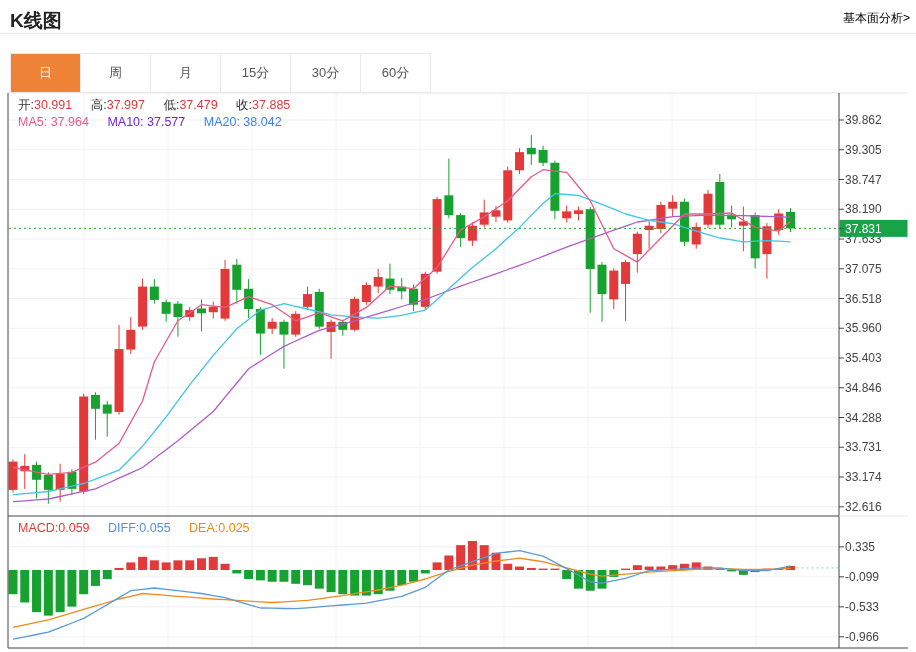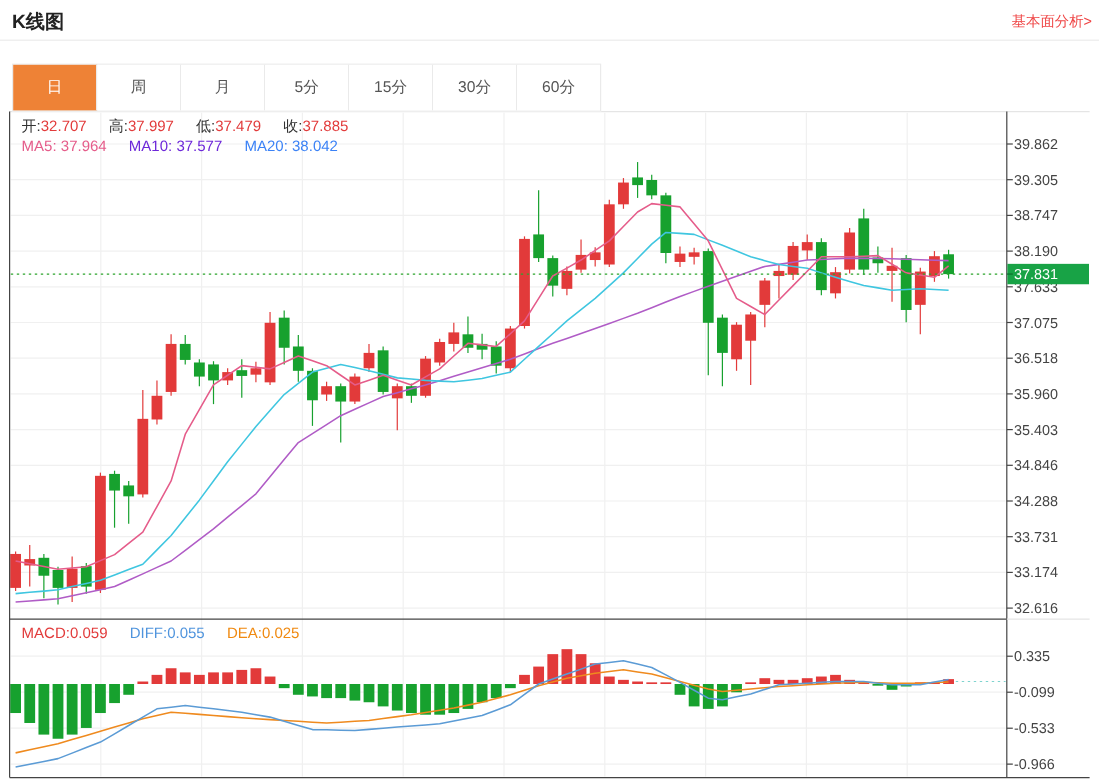--- a/index.html
+++ b/index.html
@@ -1,20 +1,20 @@
 <!DOCTYPE html>
 <html><head>
 <meta charset="utf-8">
 <style>
   html,body{margin:0;padding:0;background:#fff;}
   body{width:916px;height:652px;position:relative;overflow:hidden;
        font-family:"Liberation Sans",sans-serif;-webkit-font-smoothing:antialiased;}
   #chart-layer{position:absolute;left:0;top:0;}
-  .page-title{position:absolute;left:10px;top:8px;font-size:16px;font-weight:bold;color:#222;}
-  .fund-link{position:absolute;right:6px;top:10px;font-size:12px;color:#ef4444;cursor:pointer;}
+  .page-title{position:absolute;left:10px;top:8px;font-size:19px;font-weight:bold;color:#222;}
+  .fund-link{position:absolute;right:6px;top:10px;font-size:12px;color:#000000;cursor:pointer;}
   .header-divider{position:absolute;left:0;right:0;top:33px;height:1px;background:#ececec;}
   .tabbar{position:absolute;left:10px;top:53px;display:flex;border:1px solid #eaeaea;background:#fff;}
   .tab{width:69px;height:38px;line-height:38px;text-align:center;font-size:13px;color:#555;
        border-right:1px solid #eaeaea;cursor:pointer;background:#fff;}
   .tab:last-child{border-right:none;}
   .tab.active{background:#ee8236;color:#fff;}
   .legend-row{position:absolute;font-size:12.5px;white-space:nowrap;}
   .ohlc-row{left:18px;top:97px;}
   .ma-row{left:18px;top:115px;}
   .macd-row{left:18px;top:521px;}
@@ -315,28 +315,27 @@
     </svg></div>
 
 <div class="page-title">K线图</div>
 <div class="fund-link">基本面分析&gt;</div>
 <div class="header-divider"></div>
 
 <div class="tabbar">
   <div class="tab active">日</div>
   <div class="tab">周</div>
   <div class="tab">月</div>
-  <div class="tab">5分</div>
   <div class="tab">15分</div>
   <div class="tab">30分</div>
   <div class="tab">60分</div>
 </div>
 
 <div class="legend-row ohlc-row">
-  <span class="legend-item"><span class="lbl">开:</span><span class="ohlc-val">32.707</span></span>
+  <span class="legend-item"><span class="lbl">开:</span><span class="ohlc-val">30.991</span></span>
   <span class="legend-item"><span class="lbl">高:</span><span class="ohlc-val">37.997</span></span>
   <span class="legend-item"><span class="lbl">低:</span><span class="ohlc-val">37.479</span></span>
   <span class="legend-item"><span class="lbl">收:</span><span class="ohlc-val">37.885</span></span>
 </div>
 
 <div class="legend-row ma-row">
   <span class="legend-item ma5-item"><span>MA5:</span> <span>37.964</span></span>
   <span class="legend-item ma10-item"><span>MA10:</span> <span>37.577</span></span>
   <span class="legend-item ma20-item"><span>MA20:</span> <span>38.042</span></span>
 </div>

